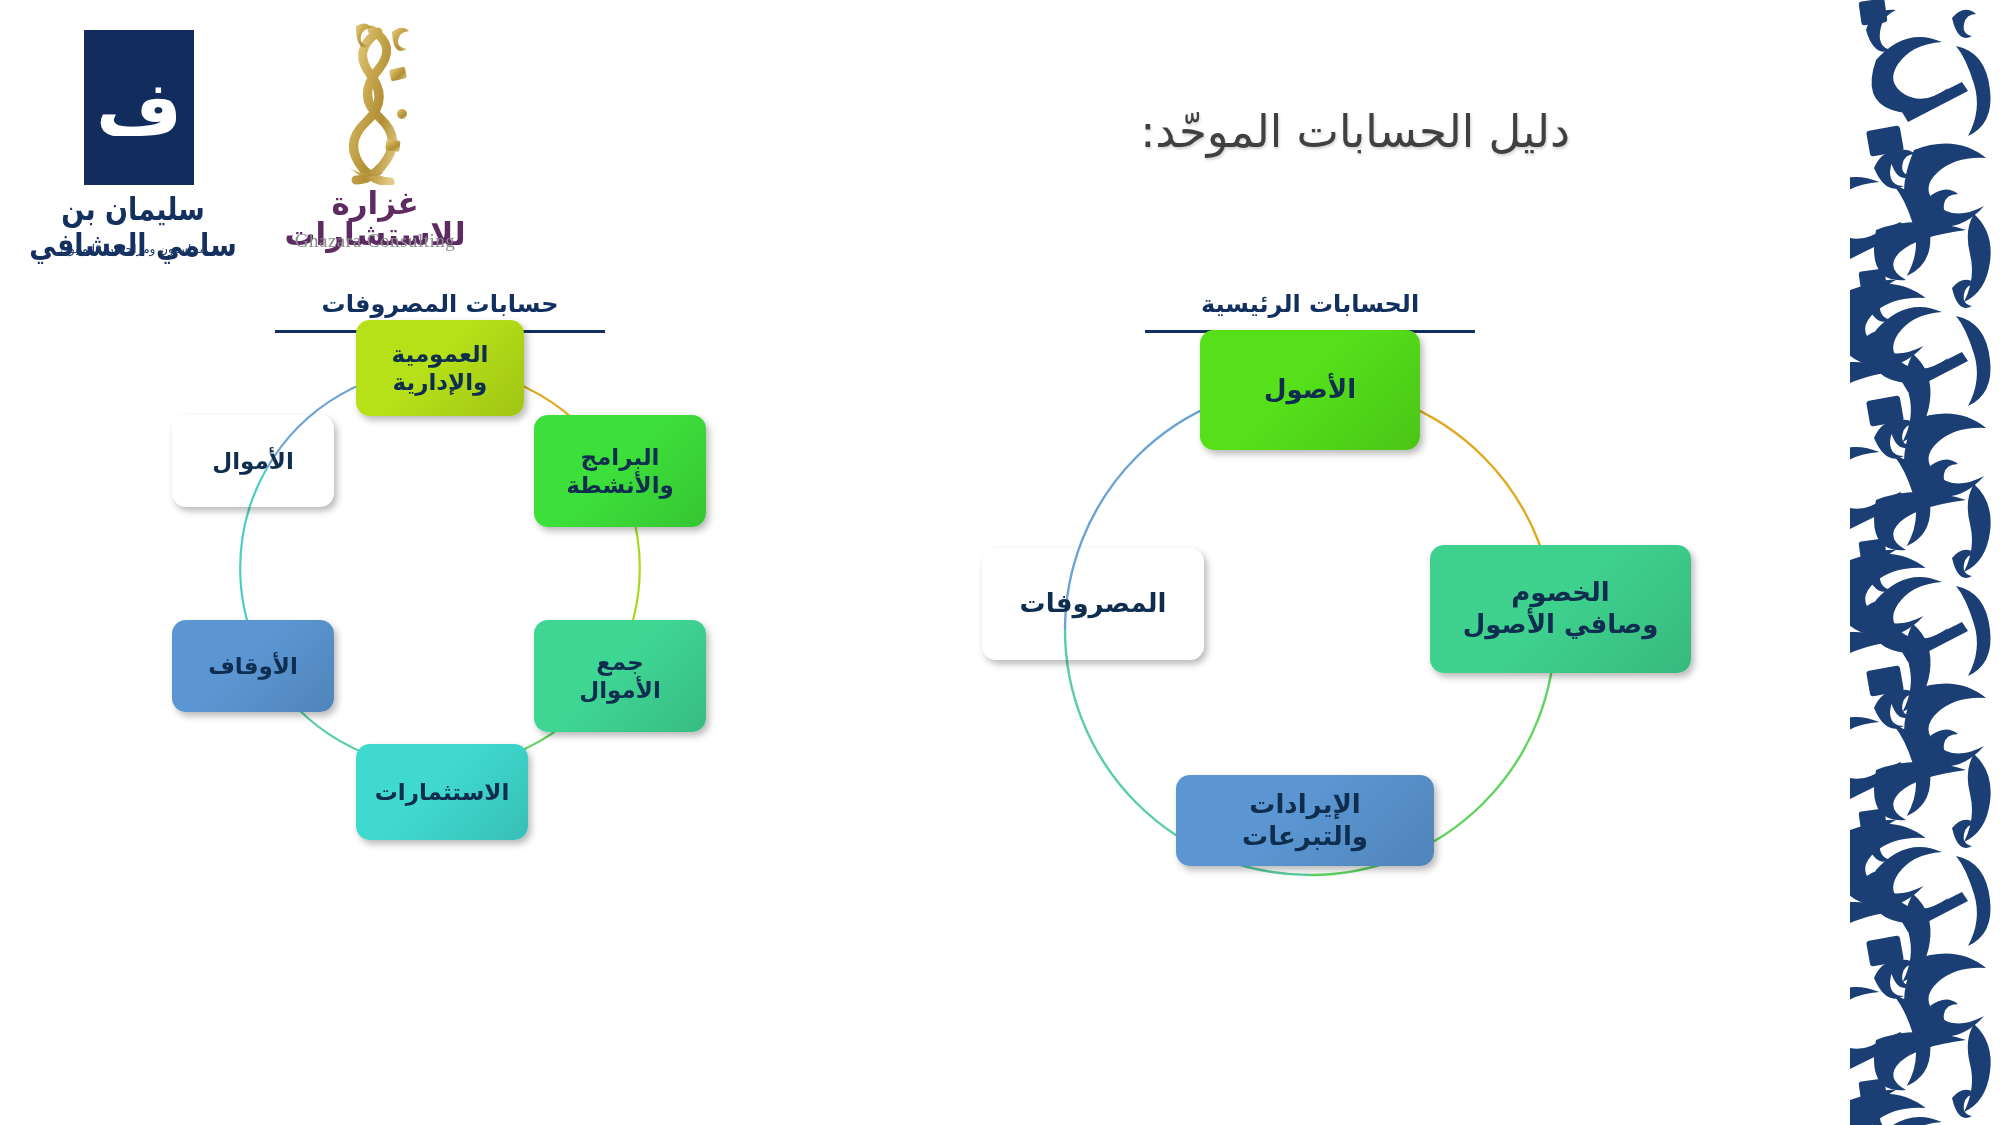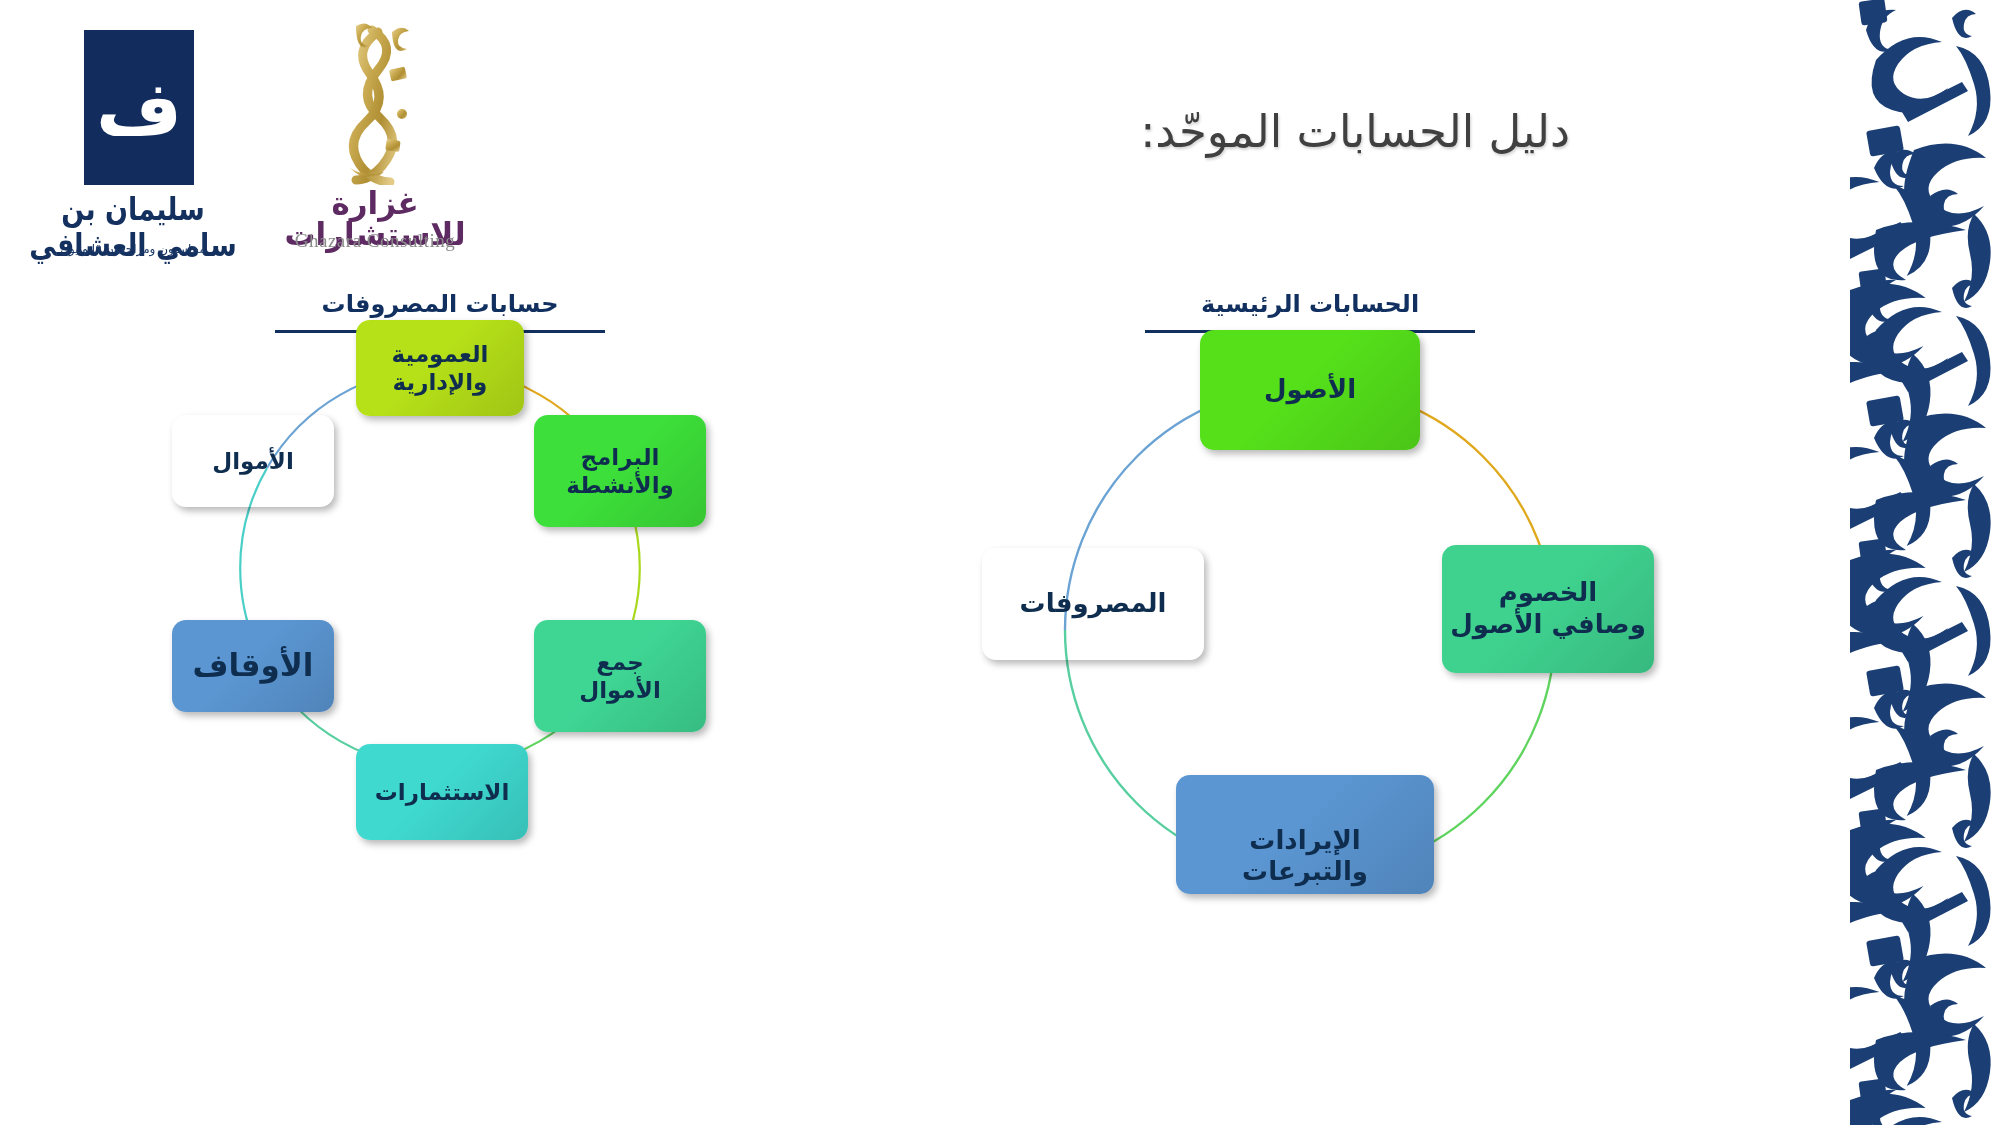--- a/index.html
+++ b/index.html
@@ -84,31 +84,31 @@
     position:absolute;border-radius:14px;
     display:flex;align-items:center;justify-content:center;
     text-align:center;color:#0f2e4f;font-weight:700;
     box-shadow:3px 4px 7px rgba(0,0,0,.28);
     line-height:1.22;padding:6px 8px;box-sizing:border-box;
   }
 
   
   #diagram-main{right:330px;top:290px;width:720px;height:640px;}
   #diagram-main .n-assets     {width:220px;height:120px;left:250px;top:40px;font-size:26px;}
-  #diagram-main .n-liab       {width:212px;height:128px;left:480px;top:255px;font-size:26px;margin-left:12px;}
-  #diagram-main .n-rev        {width:258px;height:119px;left:226px;top:485px;font-size:26px;align-items:flex-end;}
+  #diagram-main .n-liab       {width:261px;height:128px;left:480px;top:255px;font-size:26px;}
+  #diagram-main .n-rev        {width:258px;height:91px;left:226px;top:485px;font-size:26px;}
   #diagram-main .n-exp        {width:222px;height:112px;left:32px;top:258px;font-size:26px;}
 
   
   #diagram-exp{right:1250px;top:290px;width:620px;height:640px;}
   #diagram-exp .n-ga   {width:168px;height:96px;left:226px;top:30px;font-size:23px;}
   #diagram-exp .n-prog {width:172px;height:112px;left:404px;top:125px;font-size:23px;}
   #diagram-exp .n-fund {width:172px;height:112px;left:404px;top:330px;font-size:23px;align-items:center;}
   #diagram-exp .n-inv  {width:172px;height:96px;left:226px;top:430px;font-size:23px;}
-  #diagram-exp .n-waqf {width:162px;height:92px;left:42px;top:330px;font-size:31px;}
+  #diagram-exp .n-waqf {width:162px;height:92px;left:42px;top:330px;font-size:23px;}
   #diagram-exp .n-gov  {width:162px;height:92px;left:42px;top:125px;font-size:23px;}
 
   .conn{position:absolute;left:0;top:0;pointer-events:none;}
 </style>
 </head>
 <body>
 
 <div id="deco-band">
   <svg width="150" height="1125" viewBox="0 0 150 1125" xmlns="http://www.w3.org/2000/svg">
     <defs>

